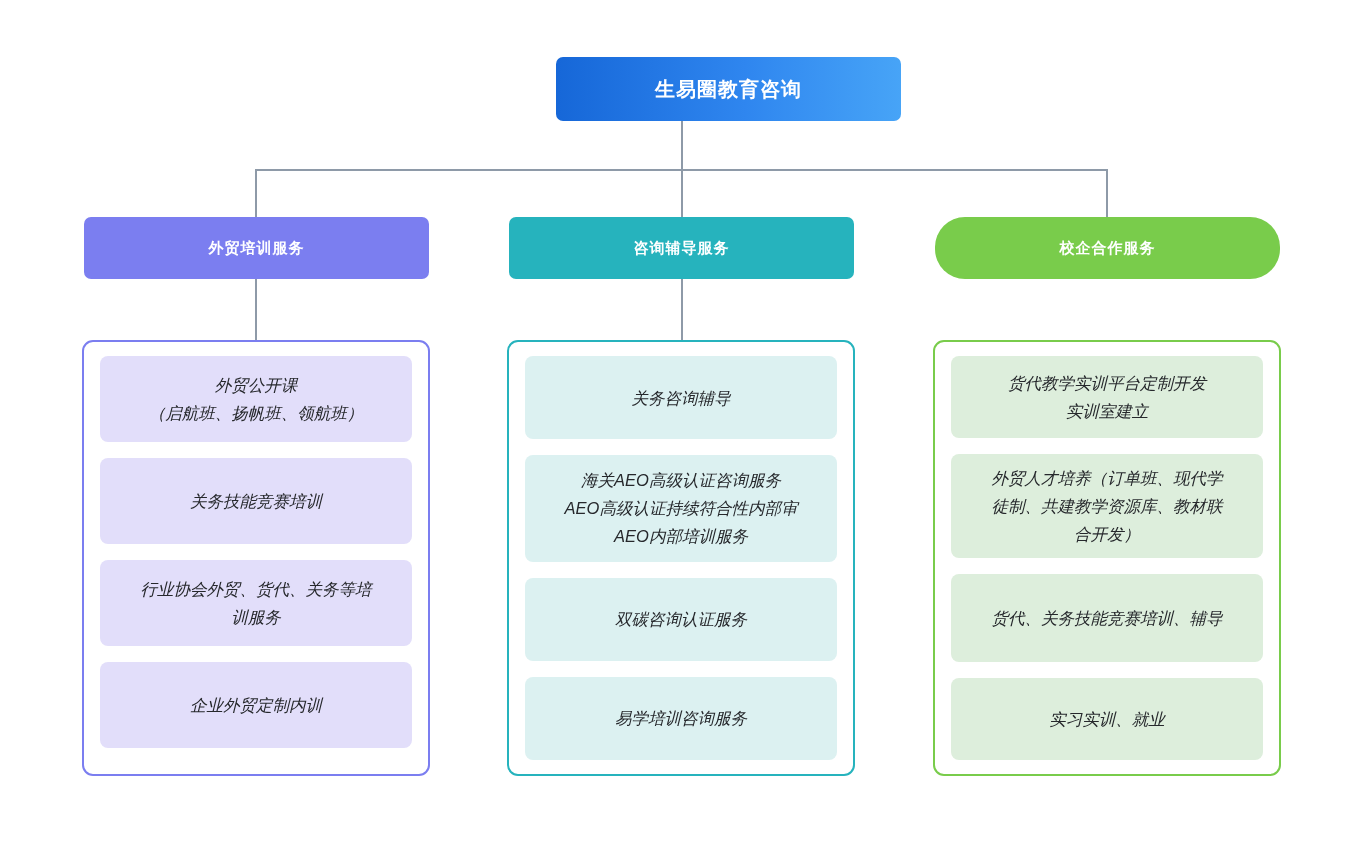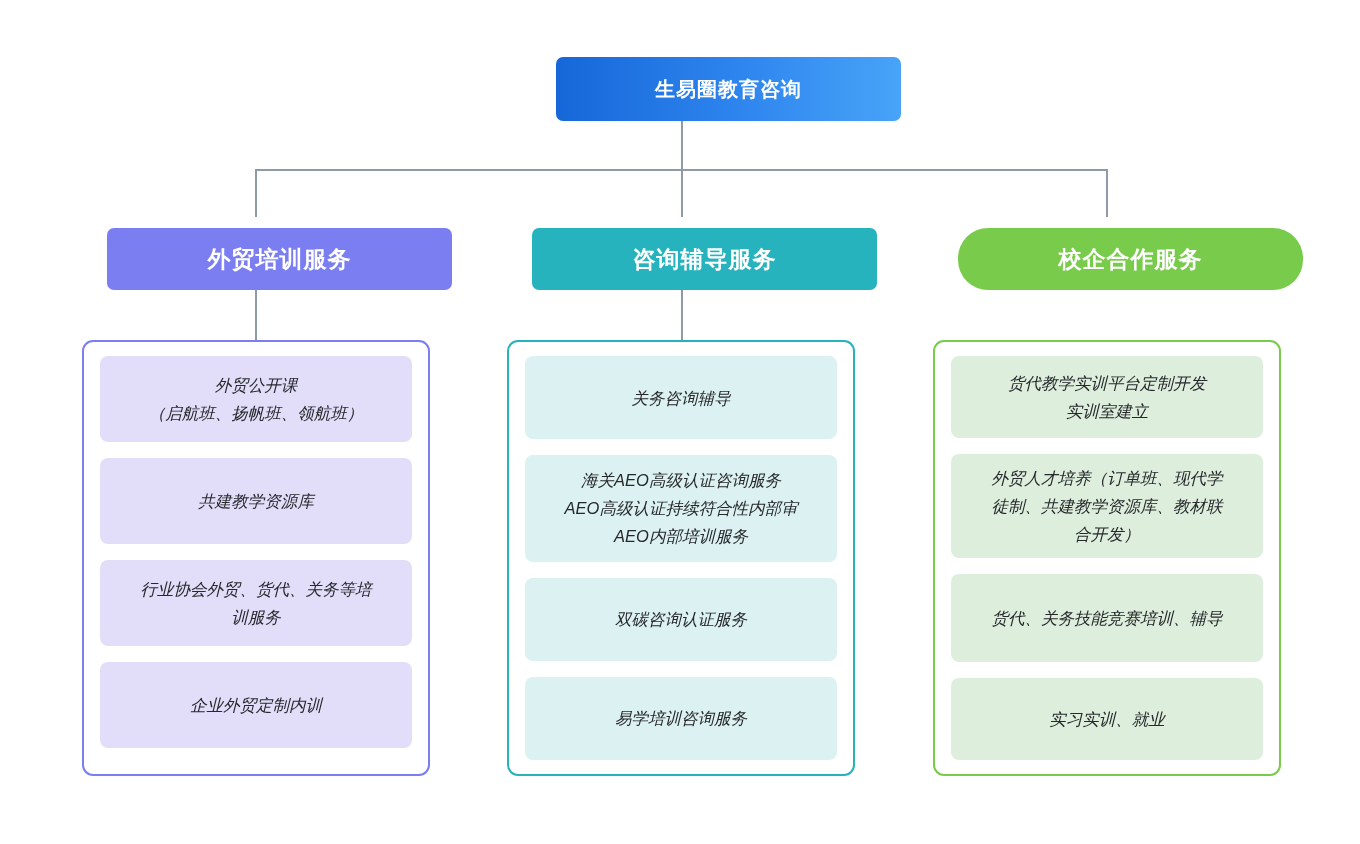--- a/index.html
+++ b/index.html
@@ -46,25 +46,24 @@
 
   
   .branch-header {
     position: absolute;
     height: 62px;
     border-radius: 7px;
     display: flex;
     align-items: center;
     justify-content: center;
     color: #ffffff;
-    font-size: 23px;
+    font-size: 15px;
     font-weight: bold;
     letter-spacing: 1px;
-    top: 228px;
-    margin-left: 23px;
+    top: 217px;
   }
   #header-0 { left: 84px;  width: 345px; background: #7b7ef0; }
   #header-1 { left: 509px; width: 345px; background: #26b3bd; }
   #header-2 { left: 935px; width: 345px; background: #79cc4b; border-radius: 30px; }
 
   
   .branch-box {
     position: absolute;
     top: 340px;
     height: 436px;
@@ -144,21 +143,21 @@
     <span>咨询辅导服务</span>
   </div>
 
   <div class="branch-header" id="header-2">
     <span>校企合作服务</span>
   </div>
 
   <div class="branch-box" id="box-0">
     <div class="item item-0">外贸公开课
 （启航班、扬帆班、领航班）</div>
-    <div class="item item-1">共建教学资源库</div>
+    <div class="item item-1">关务技能竞赛培训</div>
     <div class="item item-2">行业协会外贸、货代、关务等培
 训服务</div>
     <div class="item item-3">企业外贸定制内训</div>
   </div>
 
   <div class="branch-box" id="box-1">
     <div class="item item-1">关务咨询辅导</div>
     <div class="item item-0">海关AEO高级认证咨询服务
 AEO高级认证持续符合性内部审
 AEO内部培训服务</div>

